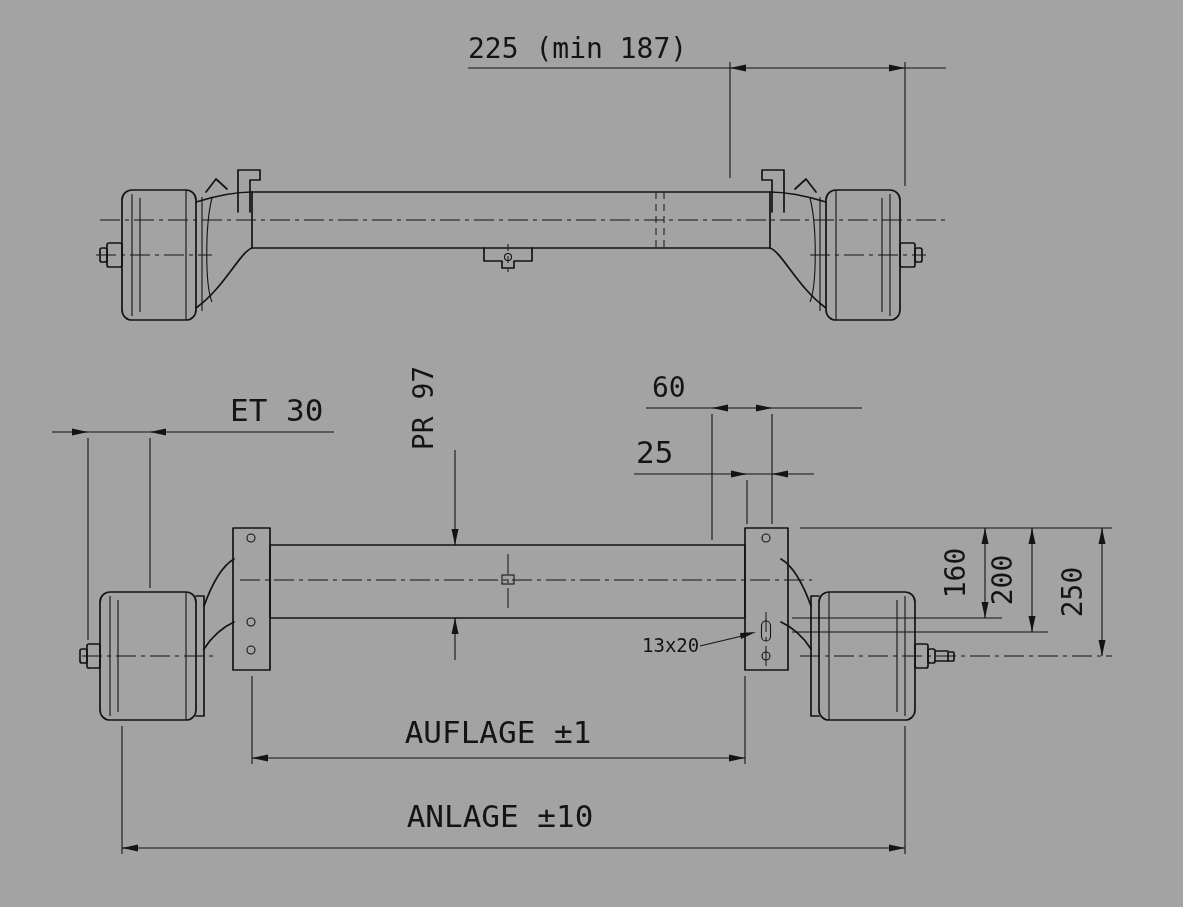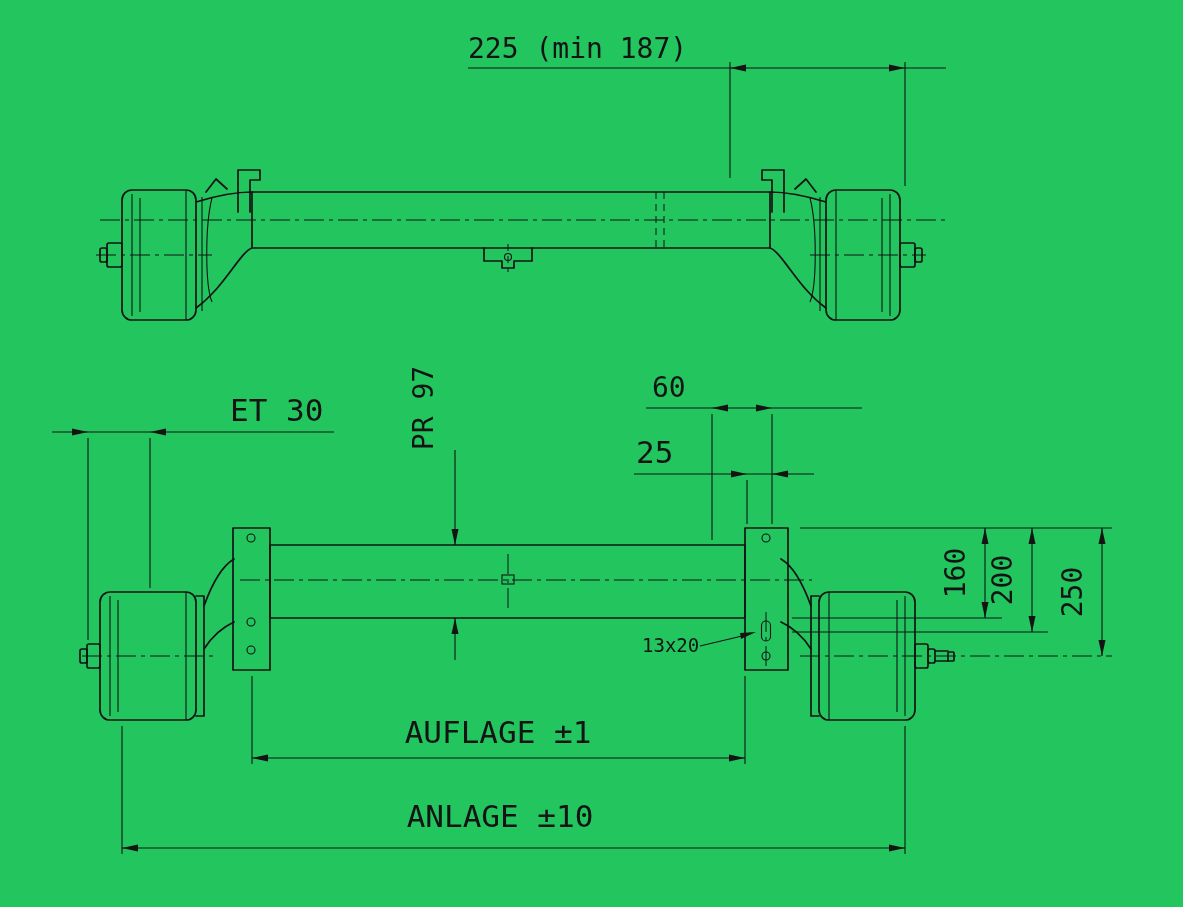--- a/index.html
+++ b/index.html
@@ -1,17 +1,17 @@
 <!DOCTYPE html>
 <html style="--line-color: #141414;"><head>
 <meta charset="utf-8">
 <style>
   html,body{margin:0;padding:0}
   body{width:1183px;height:907px;background:#fff;overflow:hidden}
-  .canvas{position:relative;width:1183px;height:907px;background:#22c55e}
+  .canvas{position:relative;width:1183px;height:907px;background:#a3a3a3}
   svg{display:block}
   .part{stroke:var(--line-color,#141414);stroke-width:1.7;fill:none;stroke-linecap:round;stroke-linejoin:round}
   .thin{stroke:var(--line-color,#141414);stroke-width:1.1;fill:none}
   .dim{stroke:var(--line-color,#141414);stroke-width:1.1;fill:none}
   .cl{stroke:var(--line-color,#141414);stroke-width:1;fill:none;stroke-dasharray:20 5 4 5}
   .hid{stroke:var(--line-color,#141414);stroke-width:1;fill:none;stroke-dasharray:7 5}
   .ar{fill:var(--line-color,#141414);stroke:none}
   .t{font-family:"DejaVu Sans Mono","Liberation Mono",monospace;fill:var(--line-color,#141414)}
   .t28{font-size:28px}
   .t31{font-size:31px}

